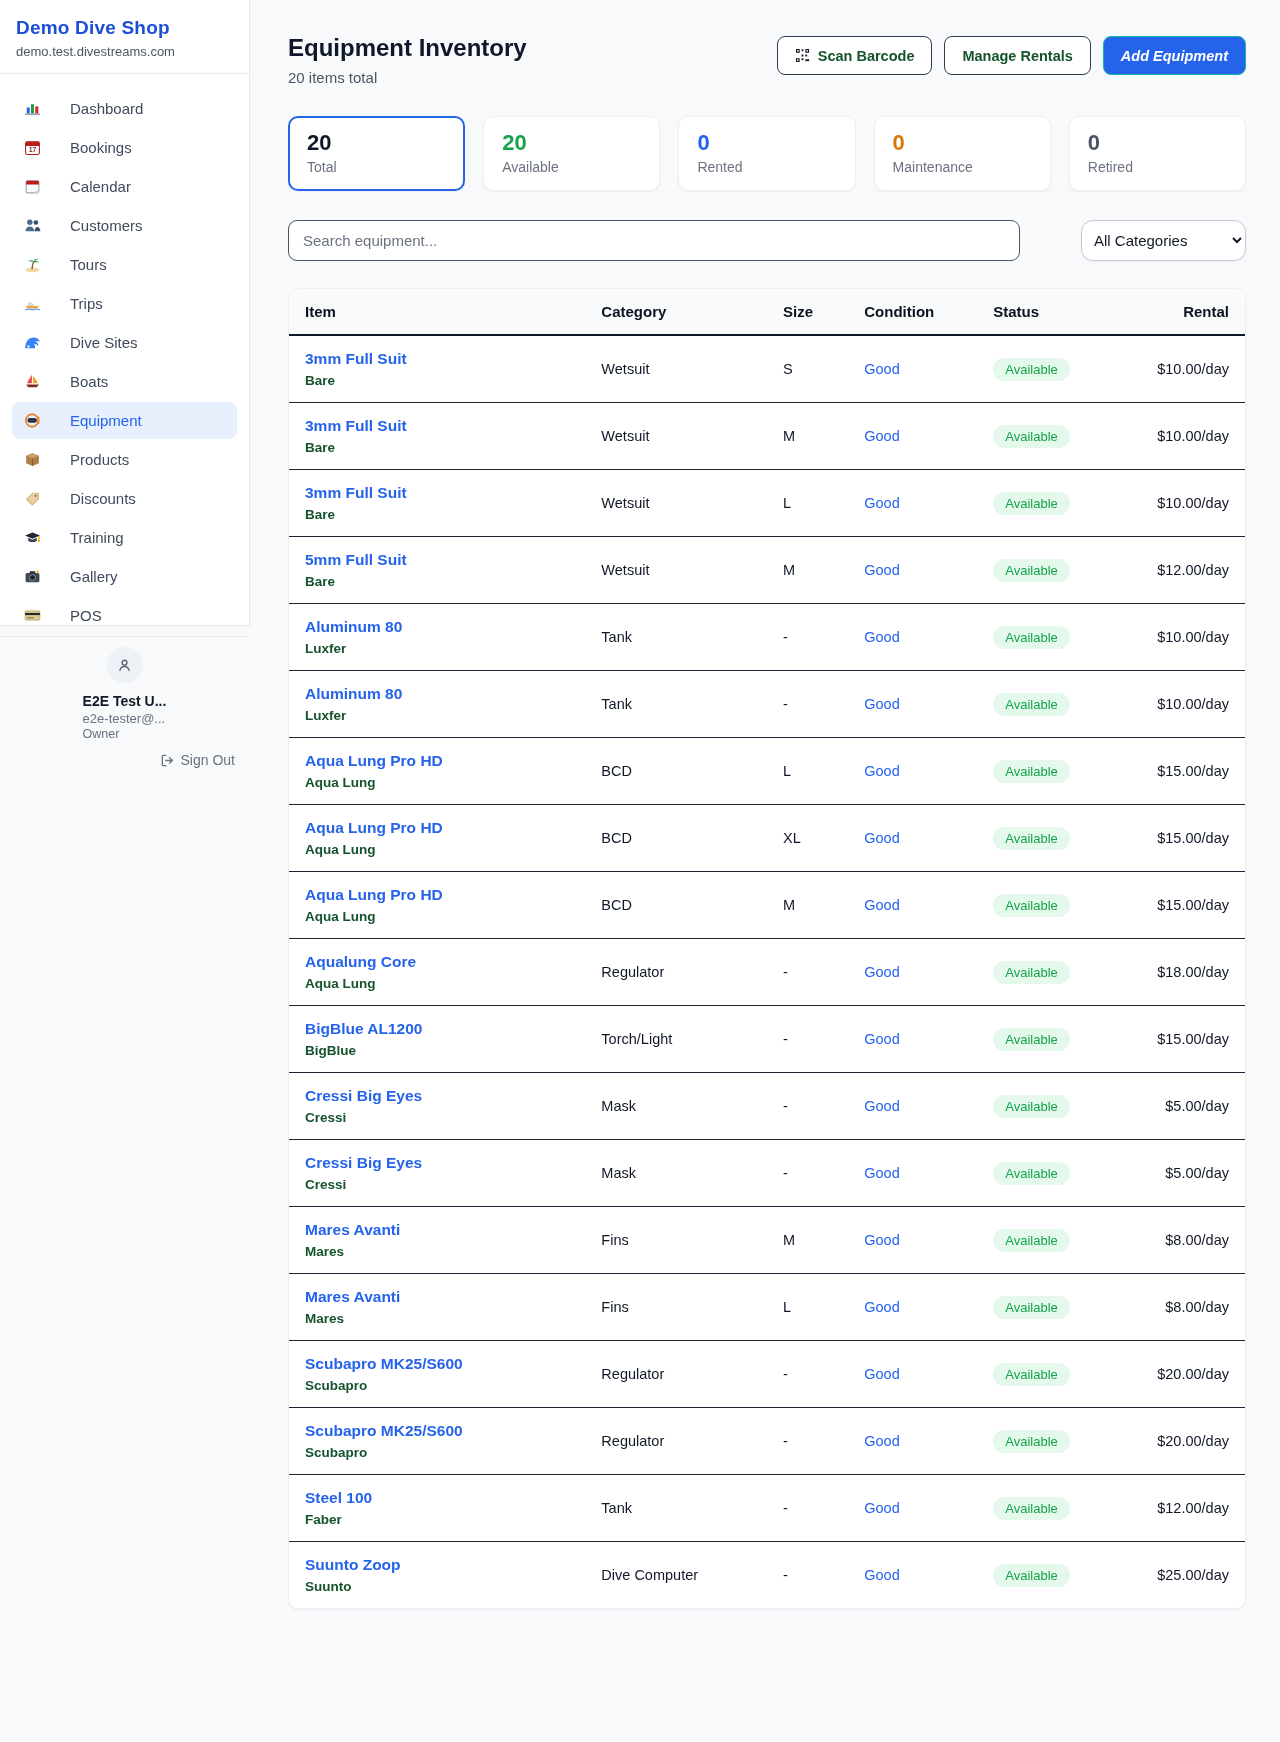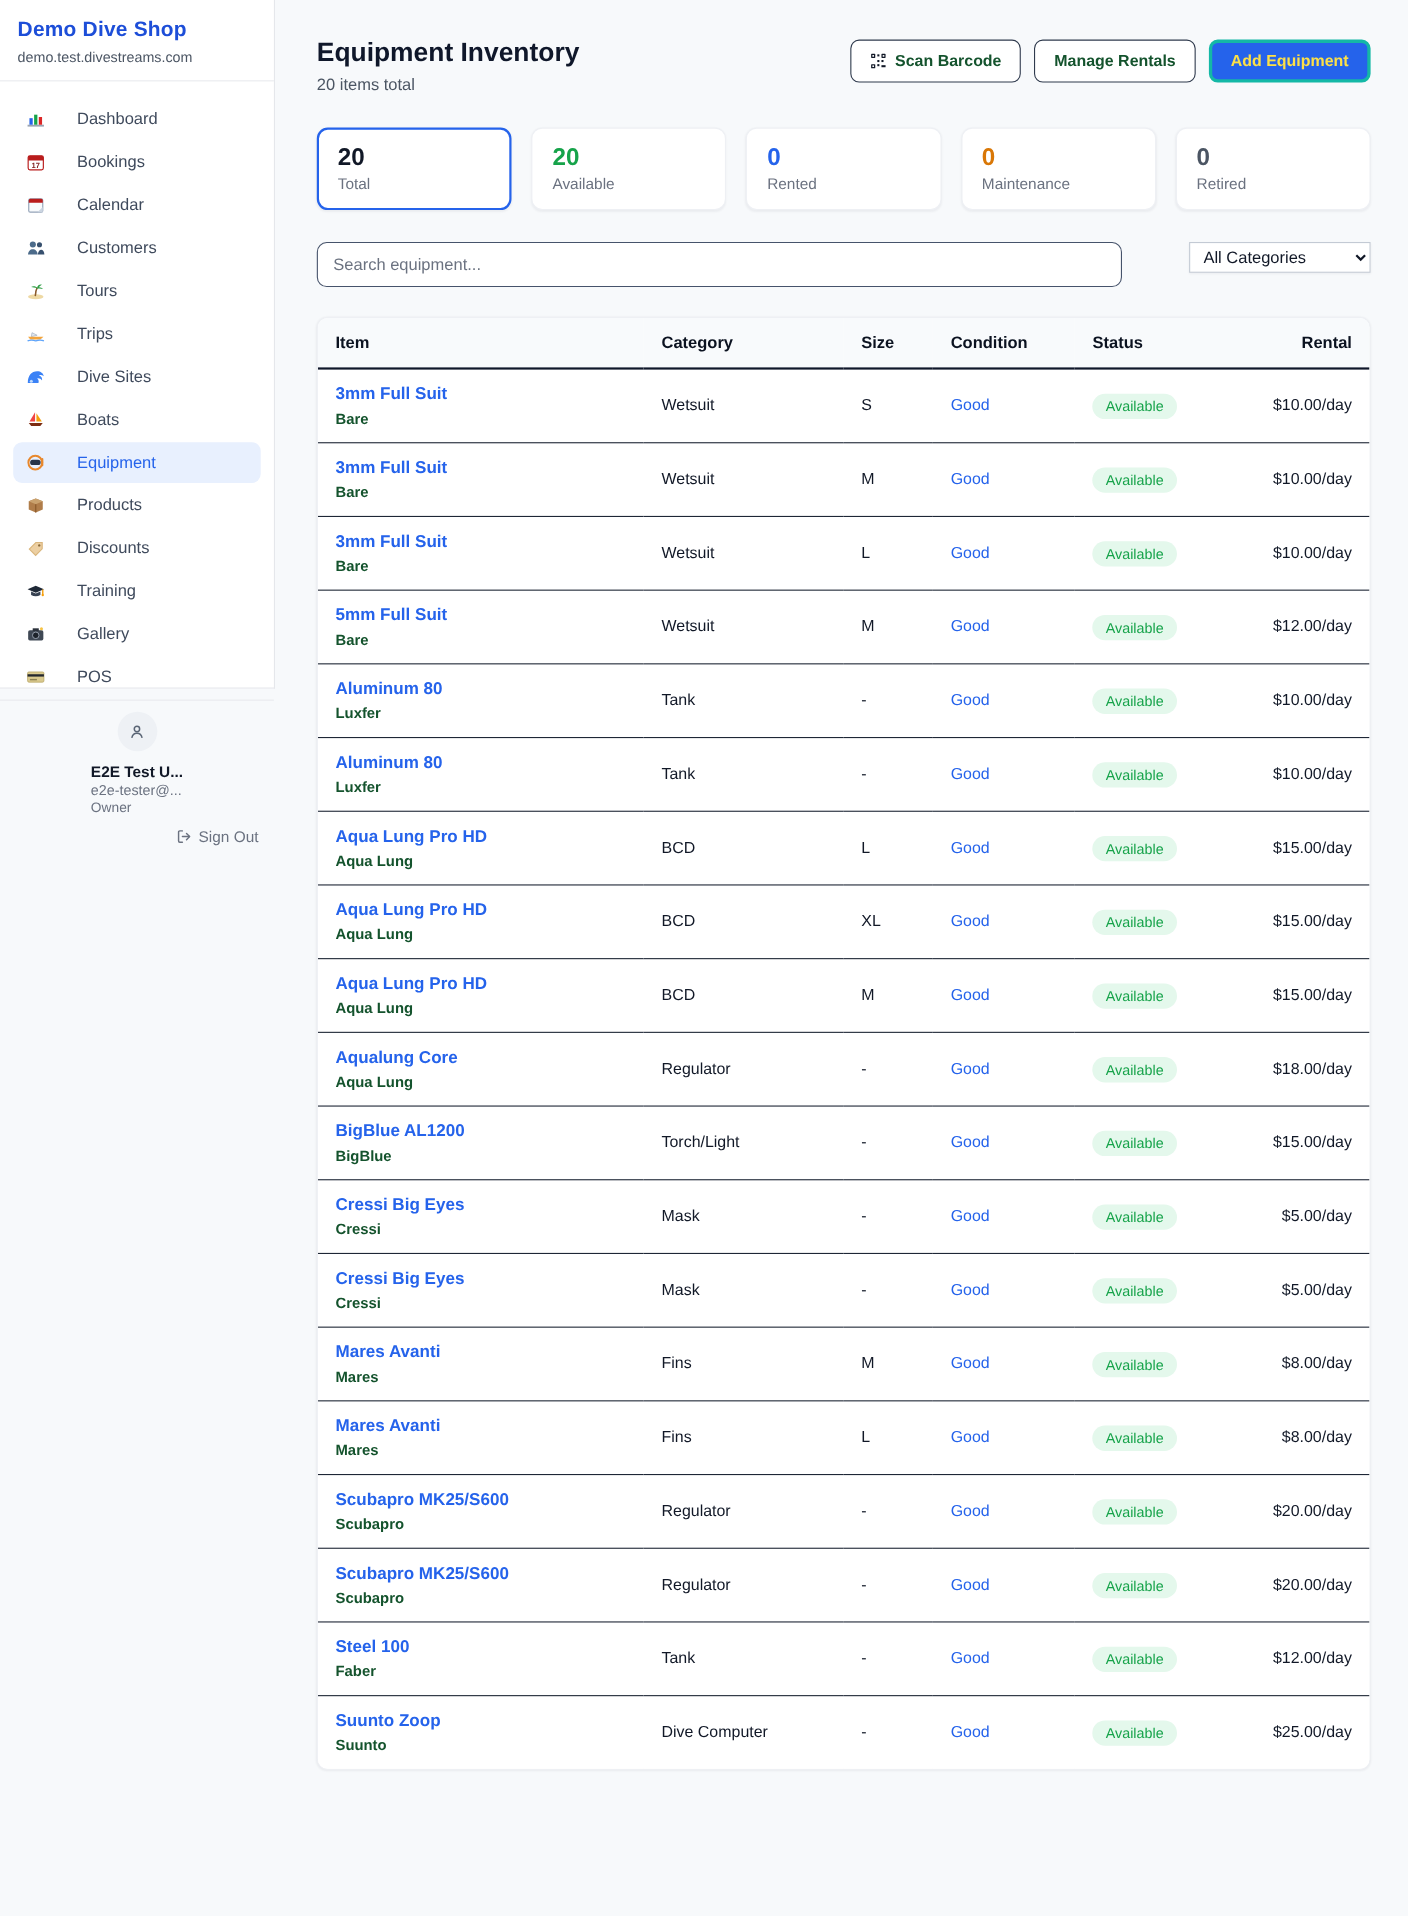--- a/index.html
+++ b/index.html
@@ -42,40 +42,40 @@
   .page-head { display:flex; align-items:flex-start; justify-content:space-between; }
   .page-title { font-size:24px; font-weight:bold; color:#0f172a; }
   .page-subtitle { font-size:15px; color:#4b5563; margin-top:7px; }
   .head-actions { display:flex; gap:12px; margin-top:2px; }
   .btn {
     height:39px; padding:0 17px; border-radius:8px; font-size:14.5px; font-weight:600;
     display:inline-flex; align-items:center; gap:8px; cursor:pointer;
     font-family:"Liberation Sans", sans-serif;
   }
   .btn-outline { background:#fff; border:1px solid #2f3a4d; color:#14532d; }
-  .btn-primary { background:#2563eb; border:3px solid #14b8a6; color:#fde047; }
+  .btn-primary { background:#2563eb; border:1px solid #14b8a6; color:#ffffff;font-style:italic; }
   
   .stats-row { display:flex; gap:18px; margin-top:30px; }
   .stat {
     flex:1; background:#fff; border:1px solid #eef0f4; border-radius:10px;
     padding:13px 18px 15px; box-shadow:0 1px 2px rgba(16,24,40,.05); cursor:pointer;
   }
   .stat.active { border:2px solid #2563eb; padding:12px 17px 14px; }
   .stat-value { font-size:22px; font-weight:bold; color:#111827; }
   .stat-label { font-size:14px; color:#6b7280; margin-top:3px; }
   
   .filter-row { display:flex; gap:34px; margin-top:29px; }
   .search-input {
     flex:1; height:41px; border:1.5px solid #46536b; border-radius:9px;
     padding:0 14px; font-size:15px; background:#fff; color:#111827;
     font-family:"Liberation Sans", sans-serif; outline:none;
   }
   .search-input::placeholder { color:#6b7280; }
   .category-select {
-    width:165px; height:28px; border:1px solid #c3cad4; border-radius:0;
+    width:165px; height:41px; border:1px solid #c3cad4; border-radius:12px;
     background:#fff; font-size:15px; padding:0 8px; color:#111827;
     font-family:"Liberation Sans", sans-serif; box-shadow:0 1px 2px rgba(16,24,40,.05);margin-left:27px;
   }
   
   .table-card {
     margin-top:27px; background:#fff; border-radius:10px; overflow:hidden;
     box-shadow:0 1px 2px rgba(16,24,40,.06); border:1px solid #eef0f4;
   }
   table { width:100%; border-collapse:collapse; table-layout:fixed; }
   col.c1{width:31%} col.c2{width:19%} col.c3{width:8.5%} col.c4{width:13.5%} col.c5{width:16%} col.c6{width:12%}

